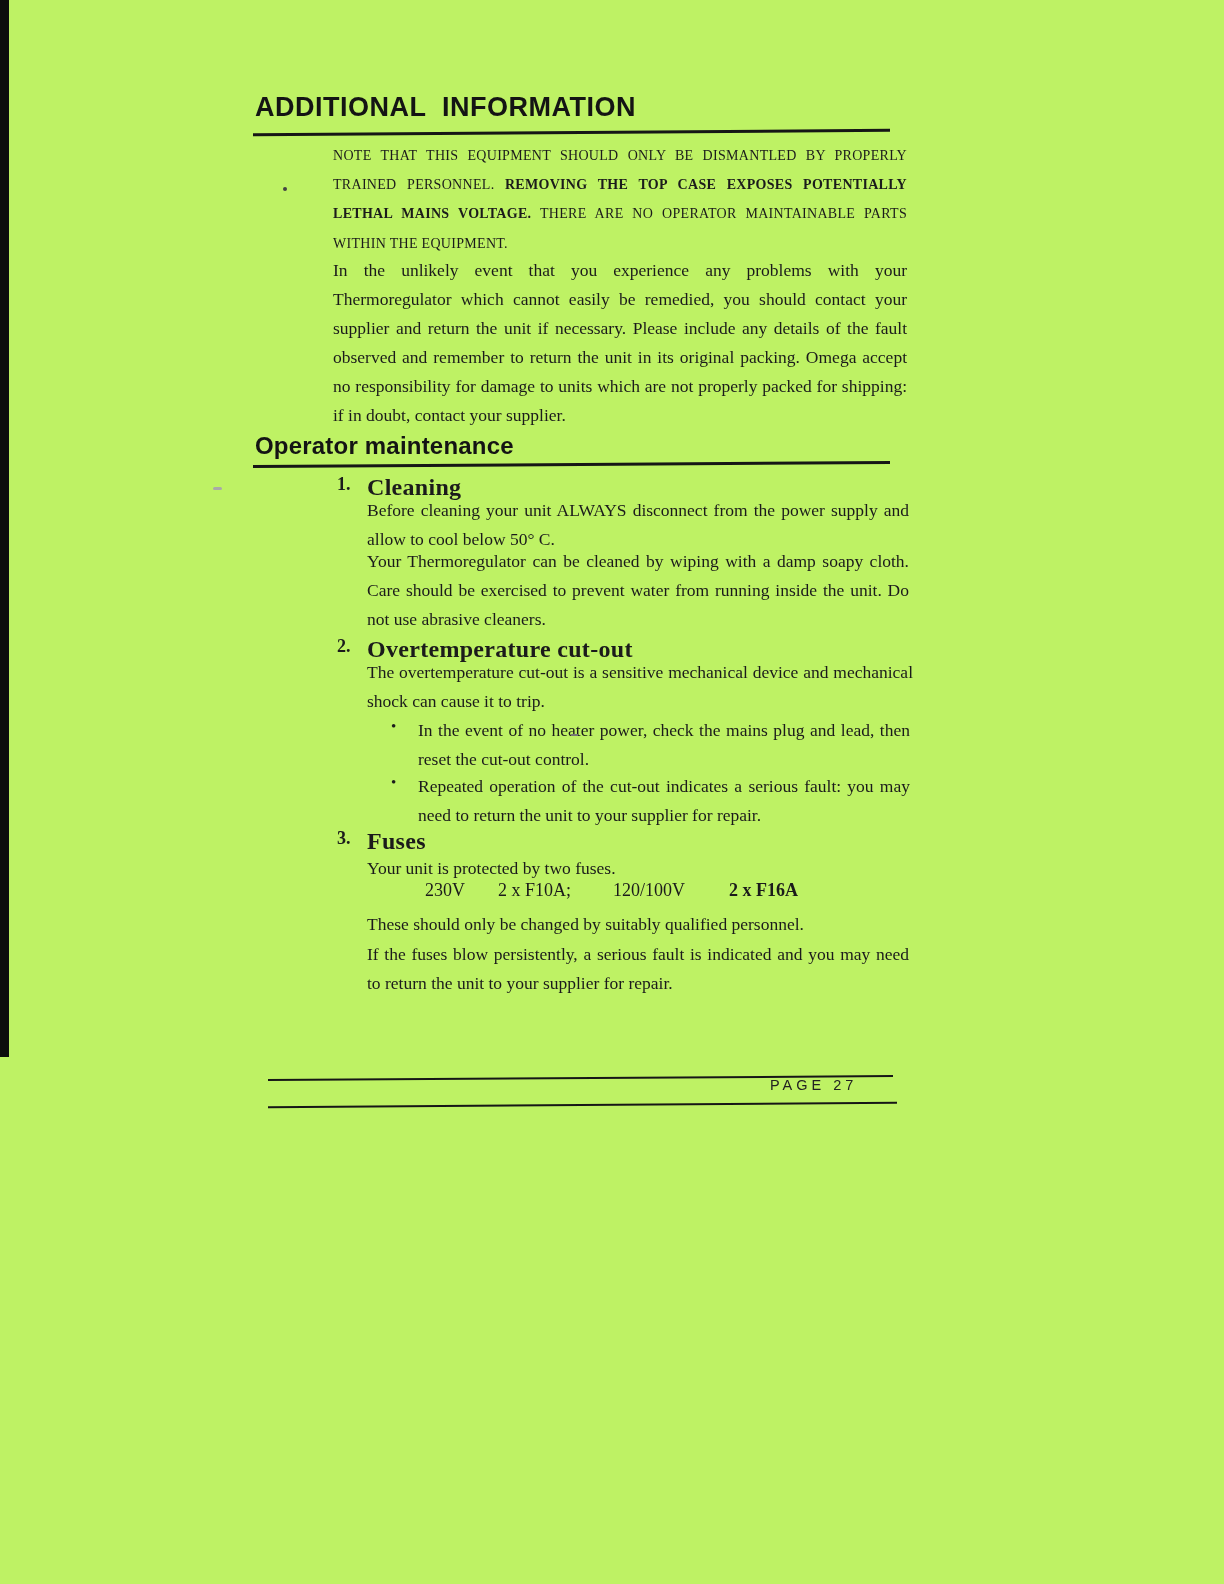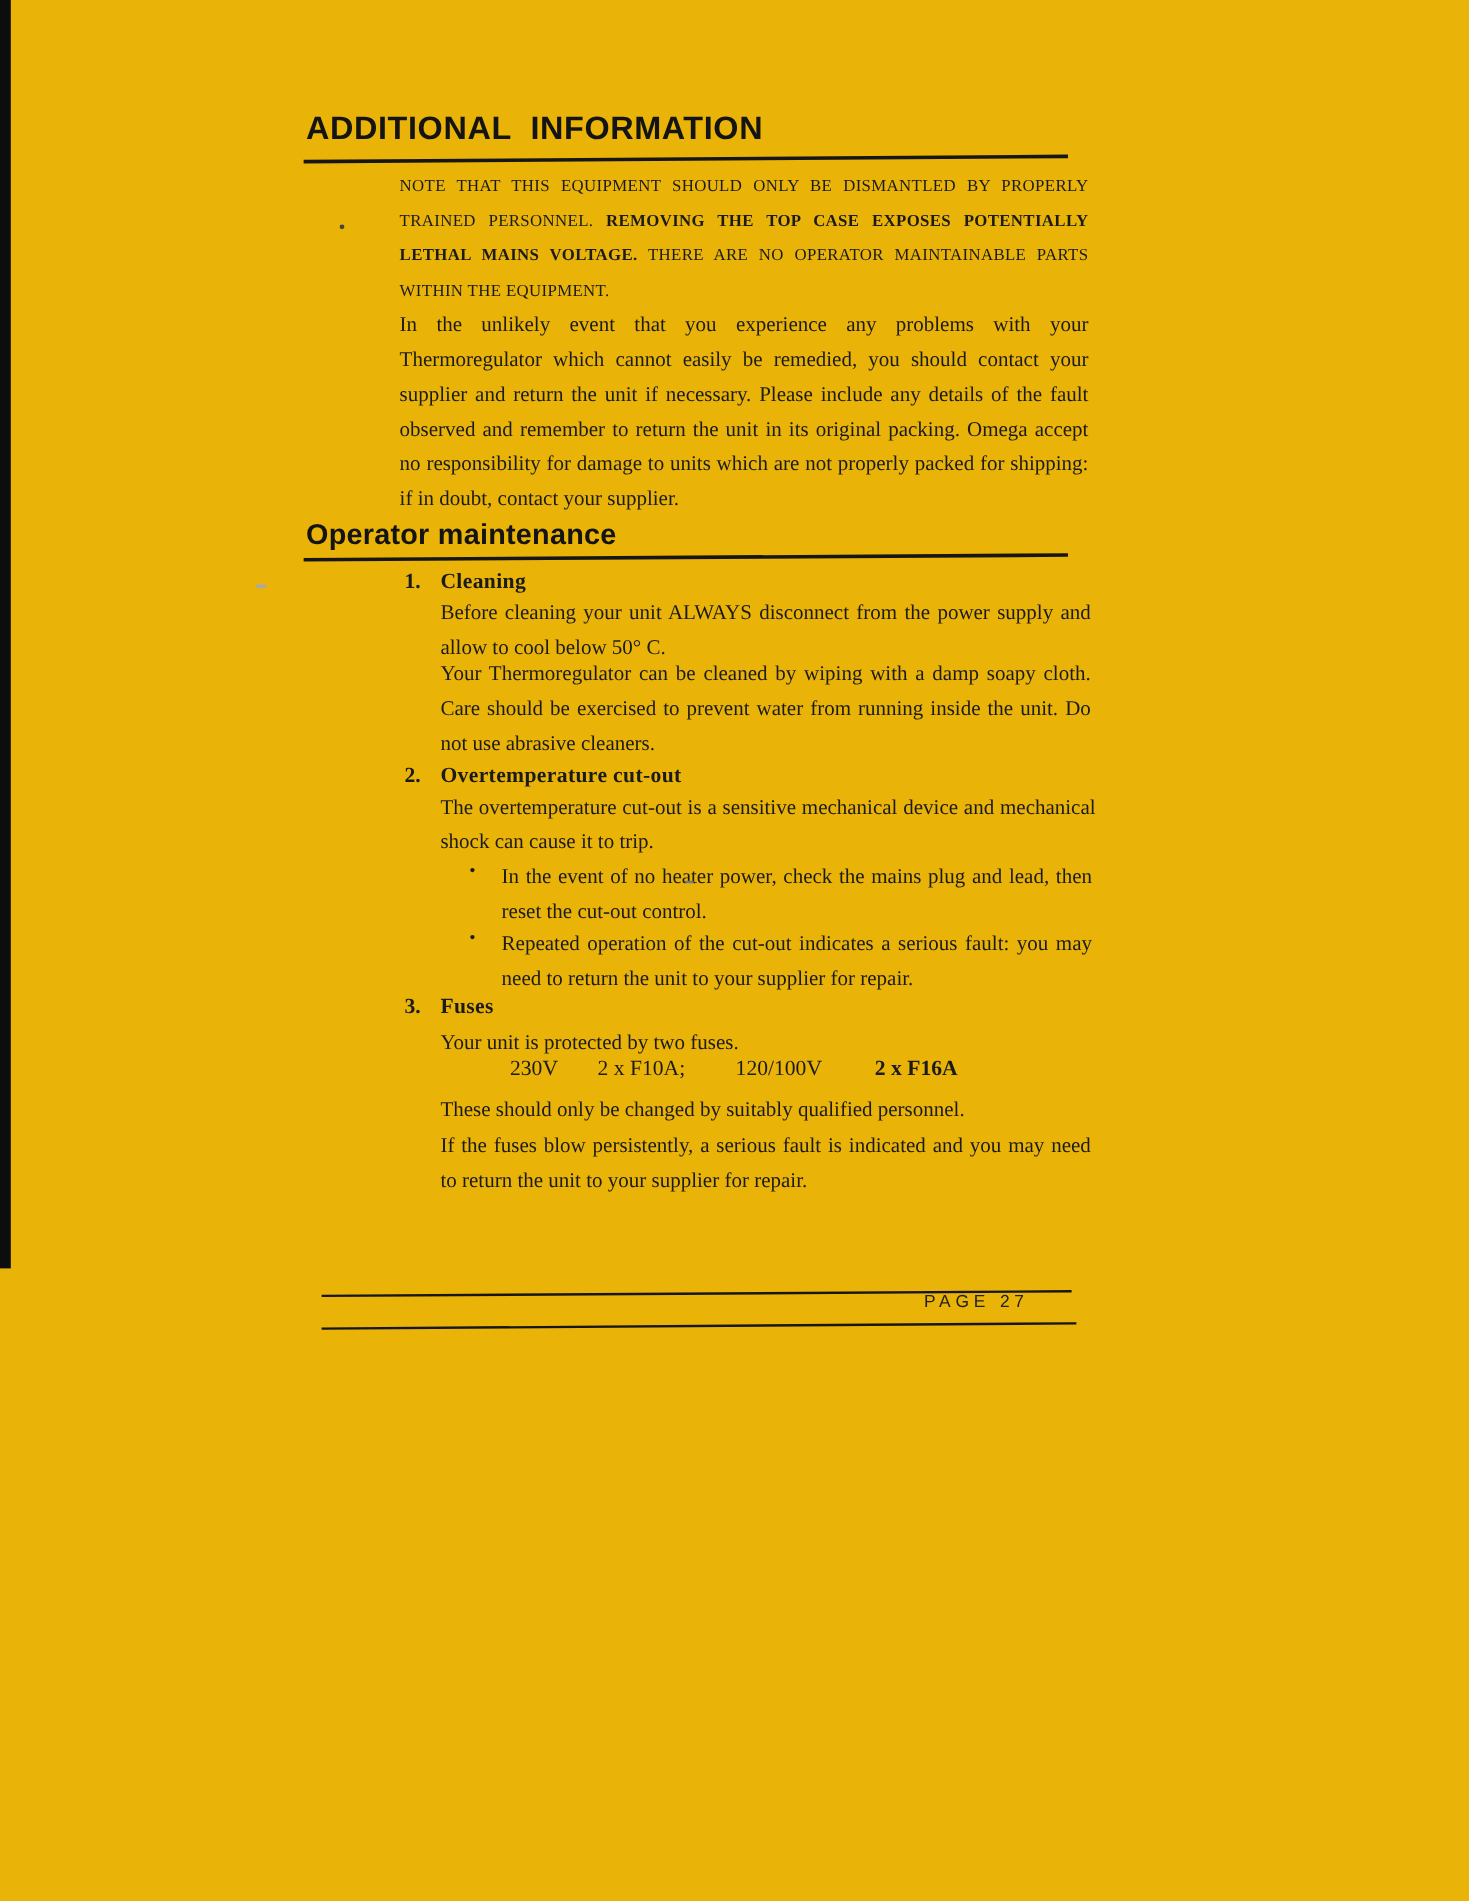--- a/index.html
+++ b/index.html
@@ -1,32 +1,32 @@
 <!DOCTYPE html>
 <html><head>
 <meta charset="utf-8">
 <style>
   html,body{margin:0;padding:0;background:#ffffff;}
-  .page{position:relative;width:1224px;height:1584px;background:#eab308;overflow:hidden;
+  .page{position:relative;width:1224px;height:1584px;background:#bef264;overflow:hidden;
         font-family:"Liberation Serif",serif;color:#1b1b1b;}
   .edge-bar{position:absolute;left:0;top:0;width:9px;height:1057px;background:#0d0d0d;}
   .h1{position:absolute;left:255px;top:92px;font-family:"Liberation Sans",sans-serif;
       font-weight:bold;font-size:27px;letter-spacing:0.5px;word-spacing:8px;color:#141414;}
   .h2{position:absolute;left:255px;top:432px;font-family:"Liberation Sans",sans-serif;
       font-weight:bold;font-size:24px;letter-spacing:0.2px;color:#141414;}
   .rule{position:absolute;background:#161616;}
   .rule-h1{left:253px;top:131px;width:637px;height:3px;transform:rotate(-0.4deg);}
   .rule-h2{left:253px;top:463px;width:637px;height:3px;transform:rotate(-0.35deg);}
   .para{position:absolute;text-align:justify;line-height:29px;font-size:17.5px;}
   .caps{font-size:14px;line-height:29.2px;letter-spacing:0.3px;}
   .warn{left:333px;top:141px;width:574px;}
   .support{left:333px;top:256px;width:574px;}
   .bold{font-weight:bold;}
   .num{position:absolute;left:337px;font-weight:bold;font-size:18px;}
-  .item-title{position:absolute;left:367px;font-weight:bold;font-size:18px;letter-spacing:0.3px;}
+  .item-title{position:absolute;left:367px;font-weight:bold;font-size:24px;letter-spacing:0.3px;}
   .ipara{left:367px;width:542px;}
   .bullet-glyph{position:absolute;left:391px;font-size:15px;}
   .bullet-text{left:418px;width:492px;}
   .fuse-row{position:absolute;left:0;top:880px;width:1224px;height:28px;font-size:18px;text-align:right;}
   .fuse-row span{position:absolute;top:0;}
   .fv1{left:425px;} .ff1{left:498px;} .fv2{left:613px;} .ff2{left:729px;font-weight:bold;}
   .rule-f1{left:268px;top:1077px;width:625px;height:2px;transform:rotate(-0.35deg);}
   .rule-f2{left:268px;top:1104px;width:629px;height:2px;transform:rotate(-0.4deg);}
   .page-label{position:absolute;left:770px;top:1077px;width:125px;
       font-family:"Liberation Sans",sans-serif;font-size:14.5px;letter-spacing:4px;color:#222;}

